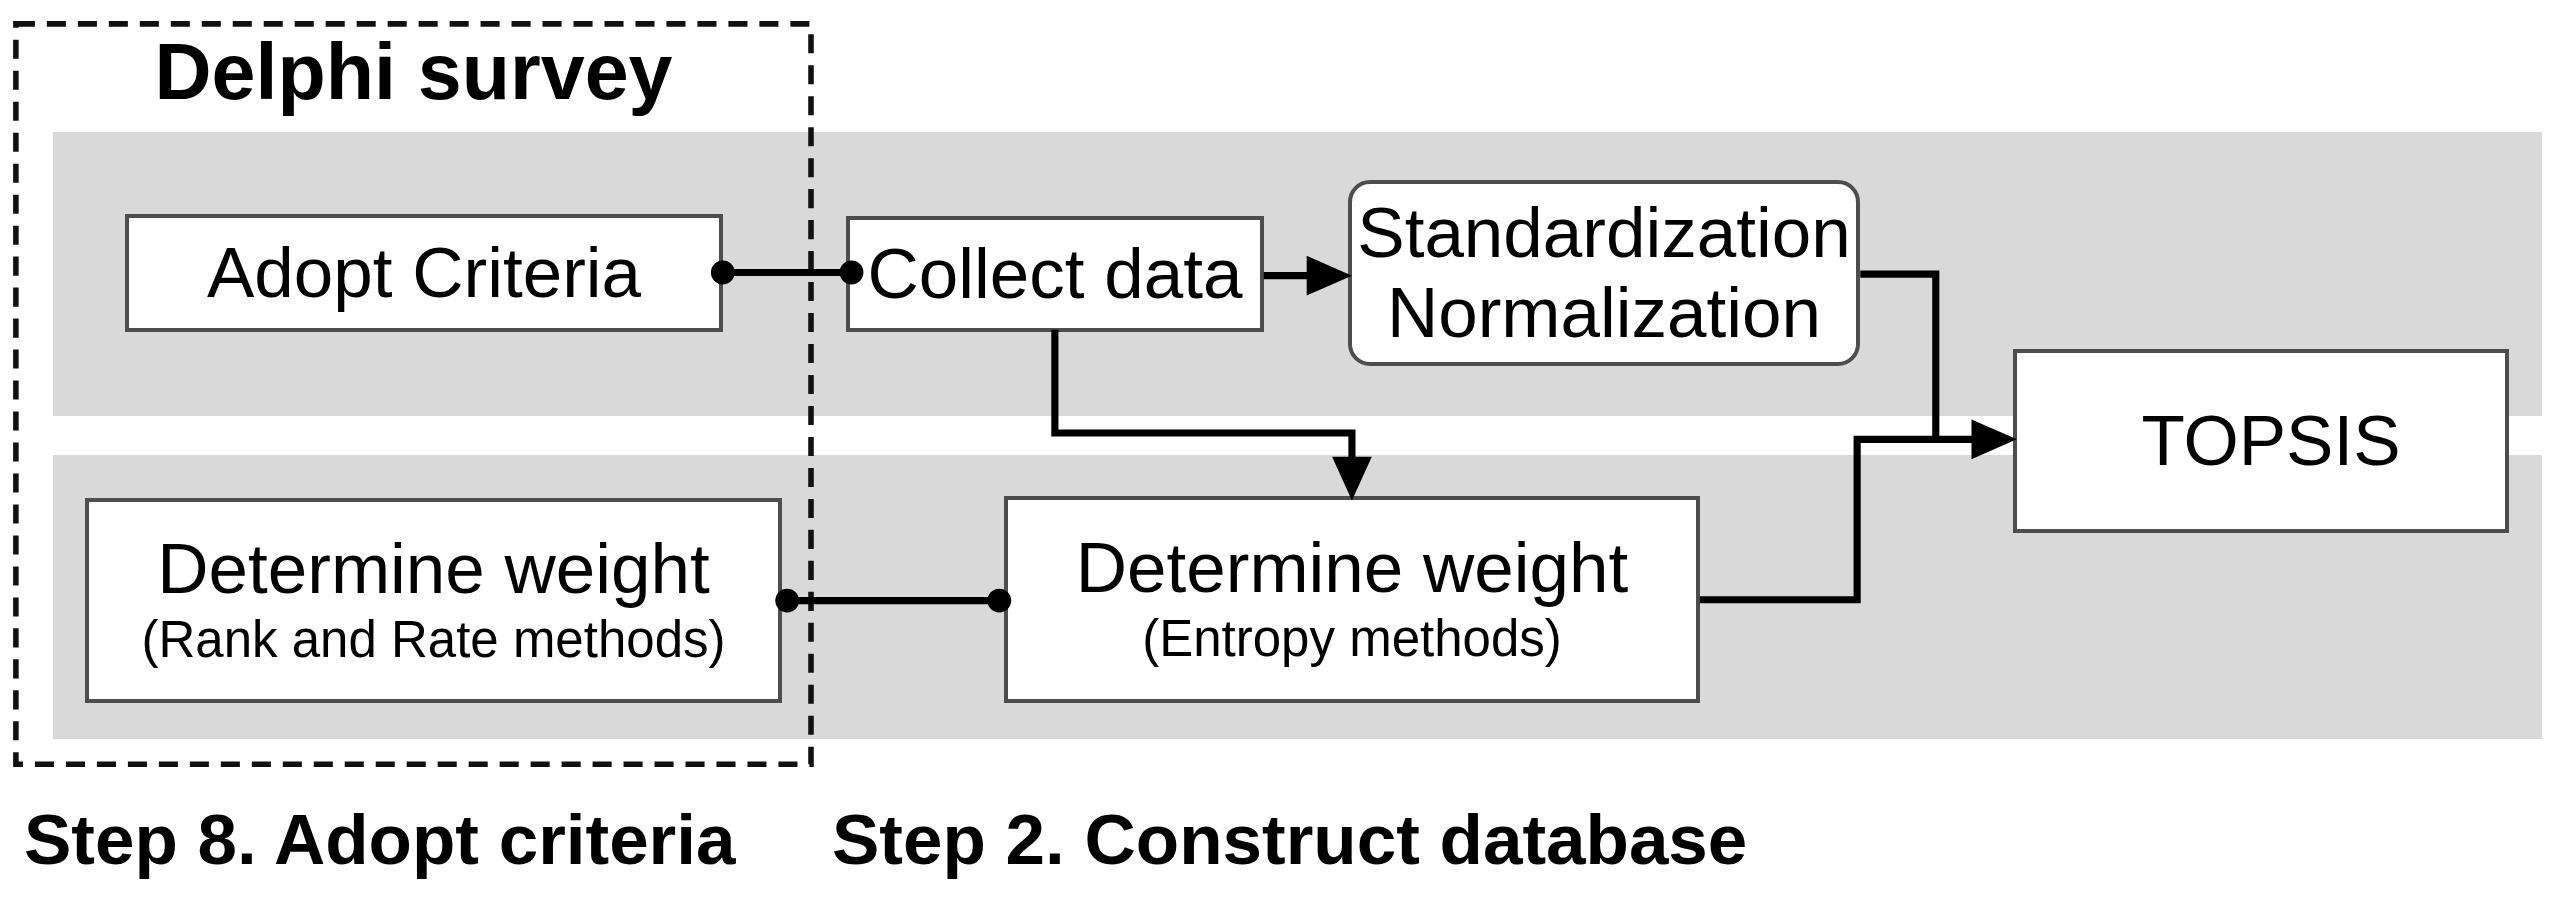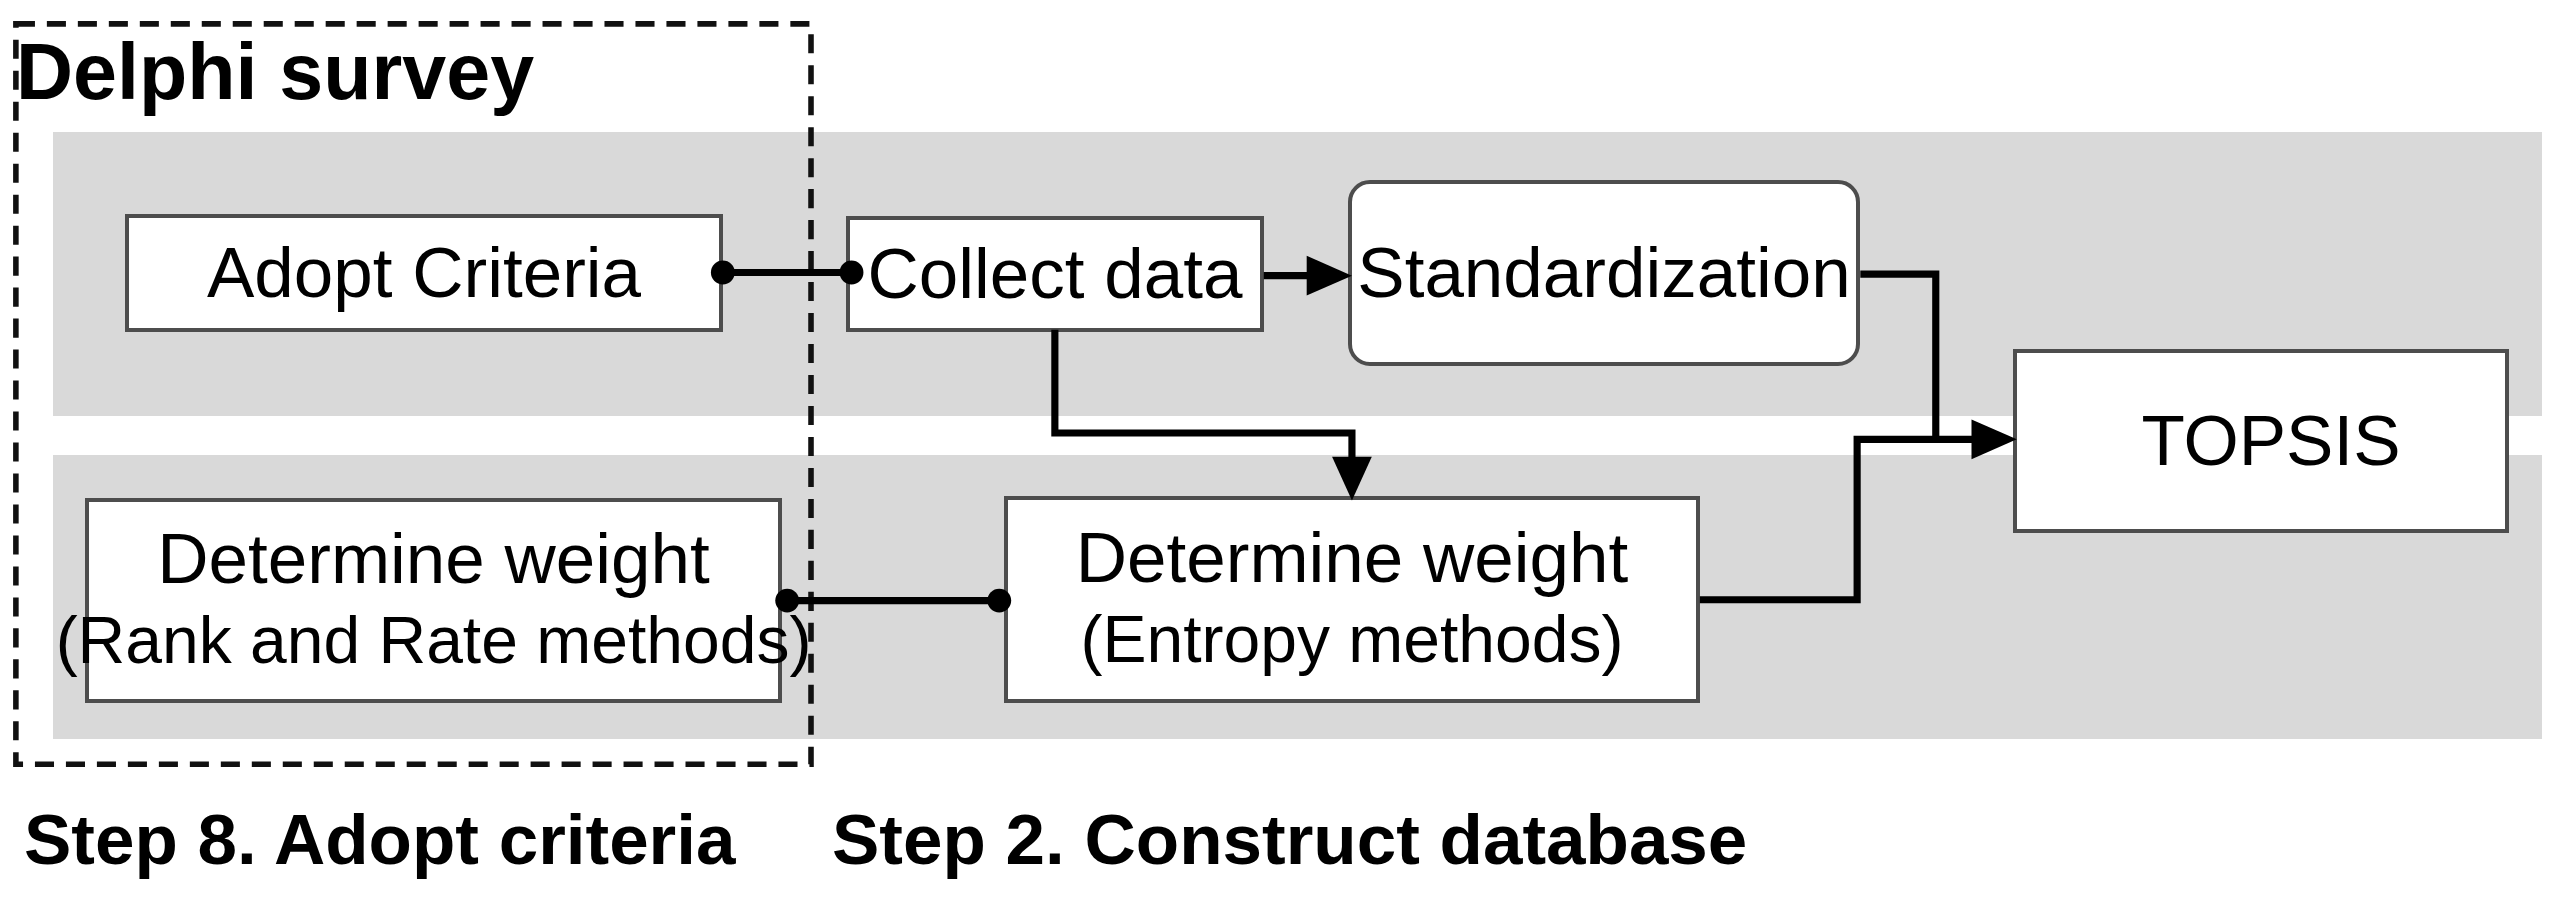--- a/index.html
+++ b/index.html
@@ -19,29 +19,30 @@
   .band.bottom{top:455px;}
   .node{
     position:absolute;
     background:#ffffff;
     border:4.8px solid #4d4d4d;
     box-sizing:border-box;
     display:flex;flex-direction:column;align-items:center;justify-content:center;
     text-align:center;
   }
   .node .main{font-size:71px;line-height:1.12;white-space:nowrap;}
-  .node .sub{font-size:66px;line-height:1.25;white-space:nowrap;}
+  .node .sub{font-size:51px;line-height:1.25;white-space:nowrap;}
   #node-adopt{left:125px;top:214px;width:598px;height:118px;}
   #node-collect{left:846px;top:216px;width:418px;height:116px;}
   #node-standardization{left:1348px;top:180px;width:512px;height:186px;border-radius:22px;}
   #node-rankrate{left:85px;top:498px;width:697px;height:205px;}
   #node-entropy{left:1004px;top:496px;width:696px;height:207px;}
   #node-topsis{left:2013px;top:349px;width:496px;height:184px;padding-left:20px;}
   .group-title{
     position:absolute;left:16px;top:32px;width:795px;
+    text-align:center;
     font-size:79px;font-weight:bold;line-height:1.0;
     white-space:nowrap;
   }
   .step-label{
     position:absolute;top:804px;
     font-size:71px;font-weight:bold;line-height:1.0;
     white-space:nowrap;
   }
   #step1{left:24px;}
   #step2{left:832px;}
@@ -69,20 +70,21 @@
   <div class="node" id="node-adopt">
     <div class="main">Adopt Criteria</div>
   </div>
 
   <div class="node" id="node-collect">
     <div class="main">Collect data</div>
   </div>
 
   <div class="node" id="node-standardization">
     <div class="main">Standardization</div>
+    <div class="main">Normalization</div>
   </div>
 
   <div class="node" id="node-rankrate">
     <div class="main">Determine weight</div>
     <div class="sub">(Rank and Rate methods)</div>
   </div>
 
   <div class="node" id="node-entropy">
     <div class="main">Determine weight</div>
     <div class="sub">(Entropy methods)</div>

